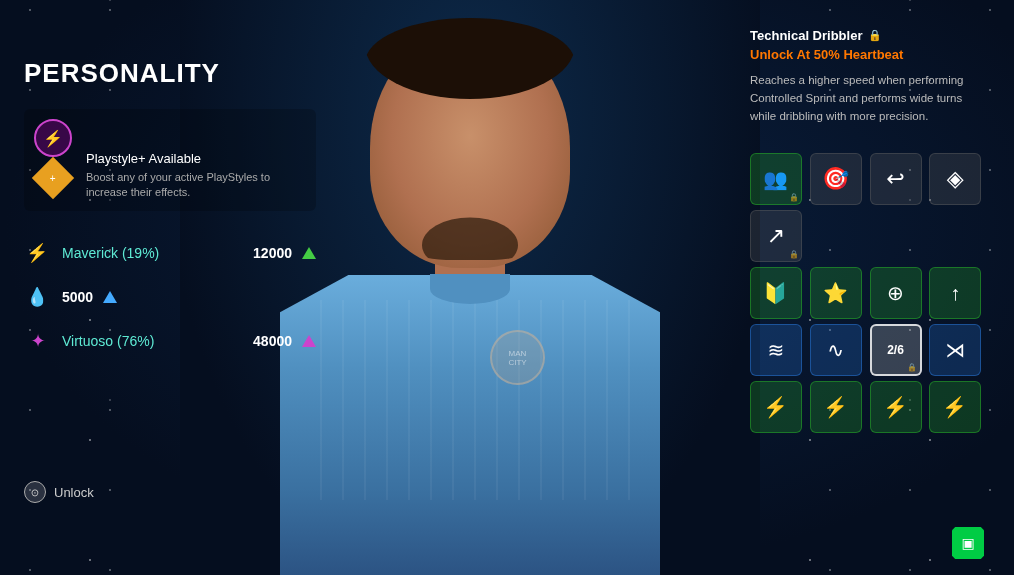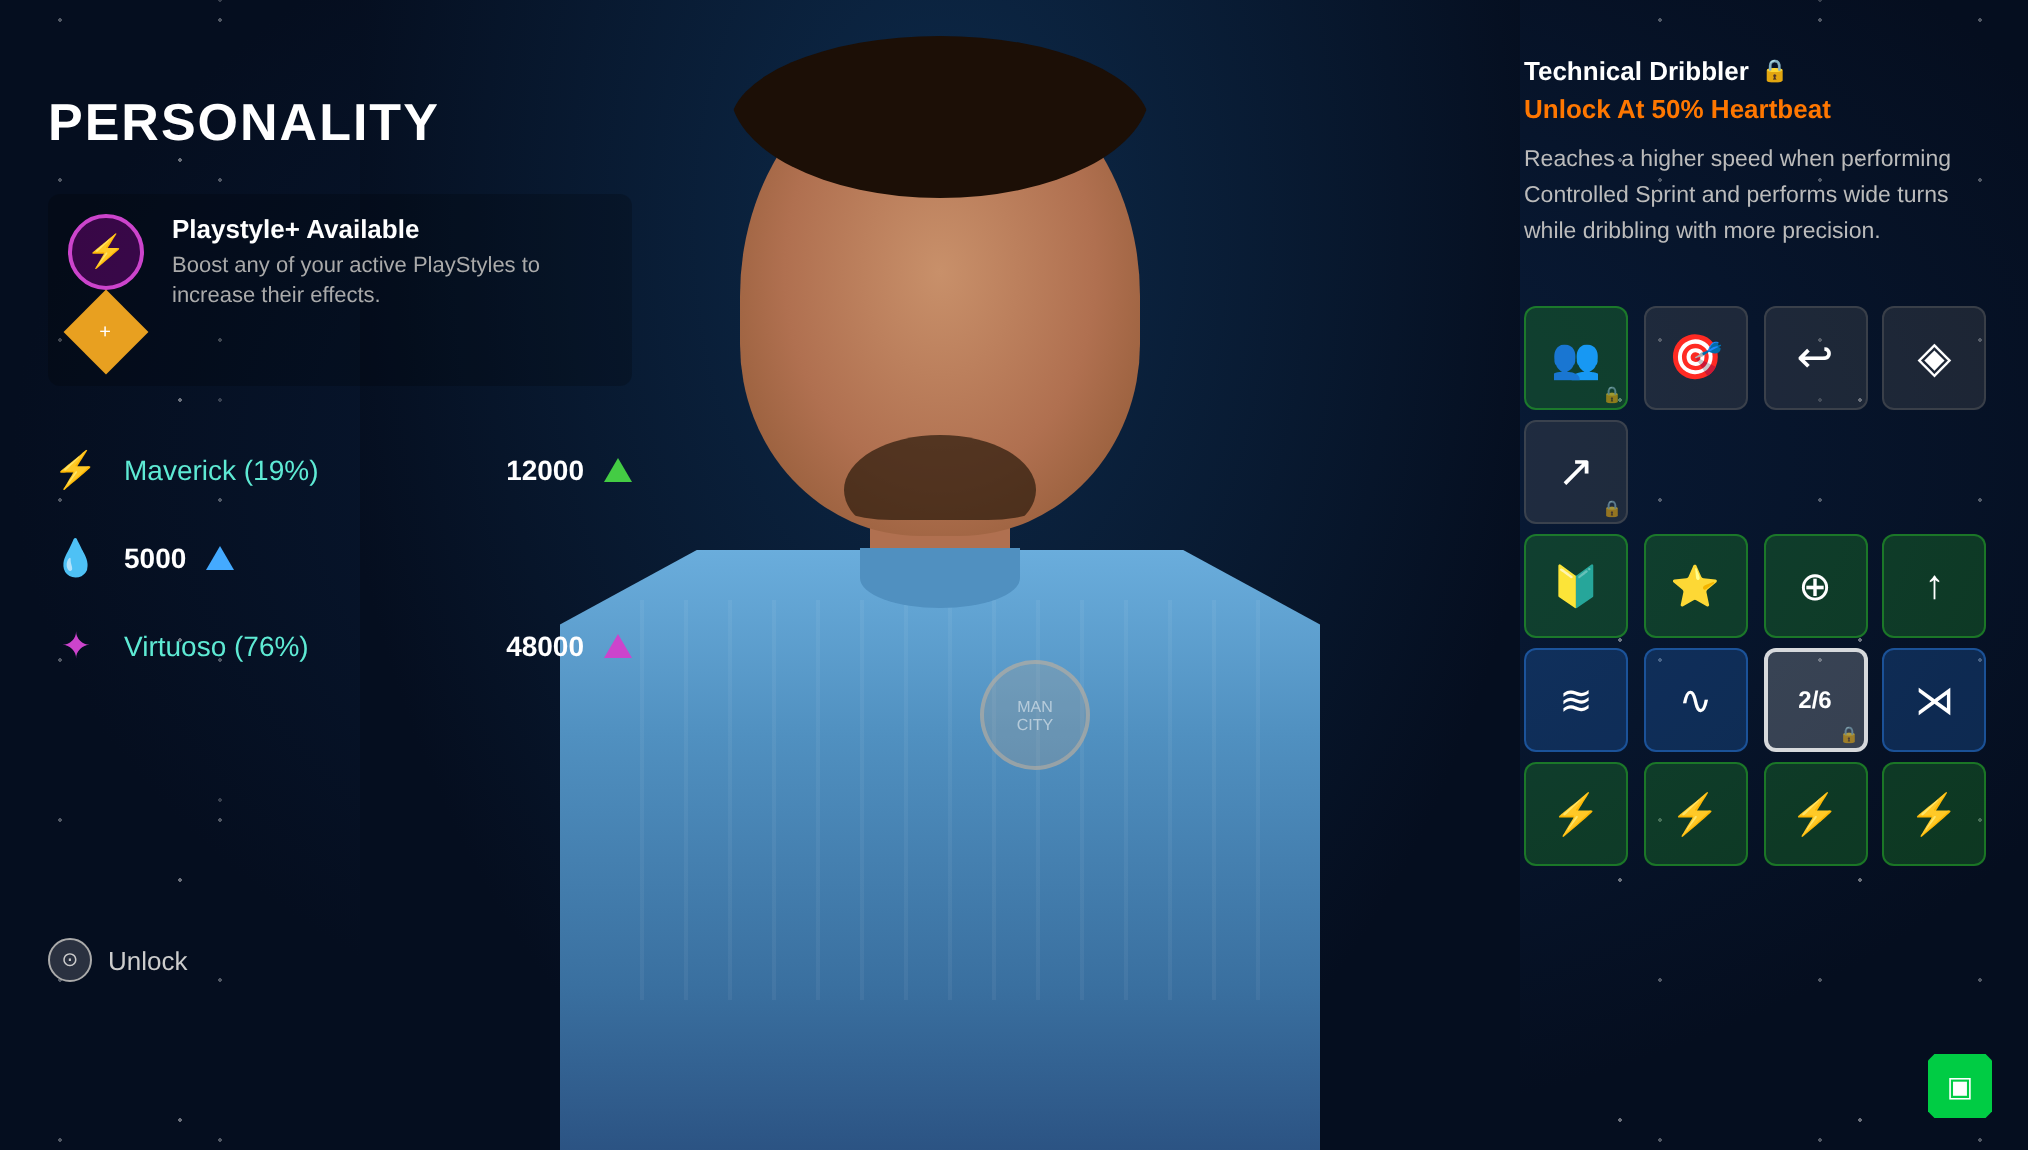--- a/index.html
+++ b/index.html
@@ -70,21 +70,21 @@
 
     .jersey-icon.highlighted {
       background: rgba(255,255,255,0.15);
       border: 2px solid rgba(255,255,255,0.6);
     }
 
     
     .left-panel {
       position: absolute;
       left: 0;
-      top: 4px;
+      top: 16px;
       width: 340px;
       height: 503px;
       z-index: 10;
       padding: 42px 24px;
     }
 
     .page-title {
       font-size: 26px;
       font-weight: 900;
       color: #fff;
@@ -117,23 +117,24 @@
       background: rgba(180,0,180,0.3);
       border: 2px solid #cc44cc;
       display: flex;
       align-items: center;
       justify-content: center;
       font-size: 16px;
     }
 
     .ps-text h3 {
       font-size: 13px;
-      font-weight: 700;
+      font-weight: 400;
       color: #fff;
       margin-bottom: 4px;
+      margin-top: 32px;
     }
 
     .ps-text p {
       font-size: 11px;
       color: #aaa;
       line-height: 1.4;
     }
 
     .stat-item {
       display: flex;
@@ -196,21 +197,21 @@
       border: 1px solid #aaa;
       display: flex;
       align-items: center;
       justify-content: center;
       font-size: 10px;
     }
 
     
     .right-panel {
       position: absolute;
-      right: 0;
+      right: 12px;
       top: 0;
       width: 270px;
       height: 575px;
       z-index: 10;
       padding: 28px 18px;
     }
 
     .tech-title {
       font-size: 13px;
       font-weight: 700;

